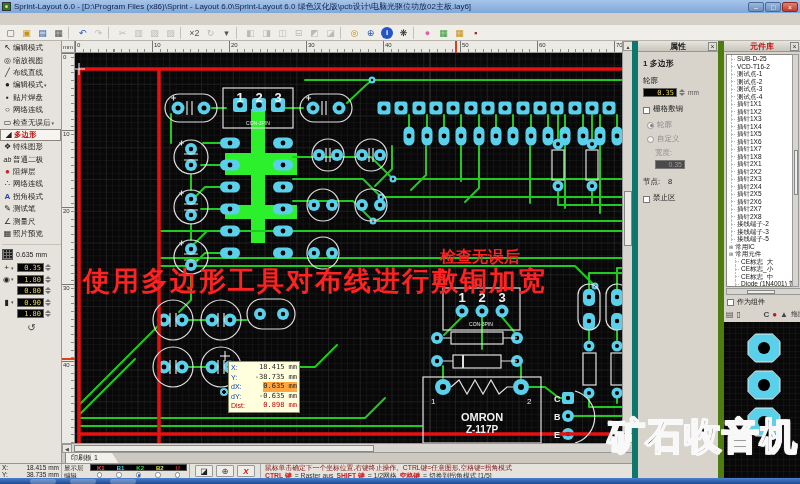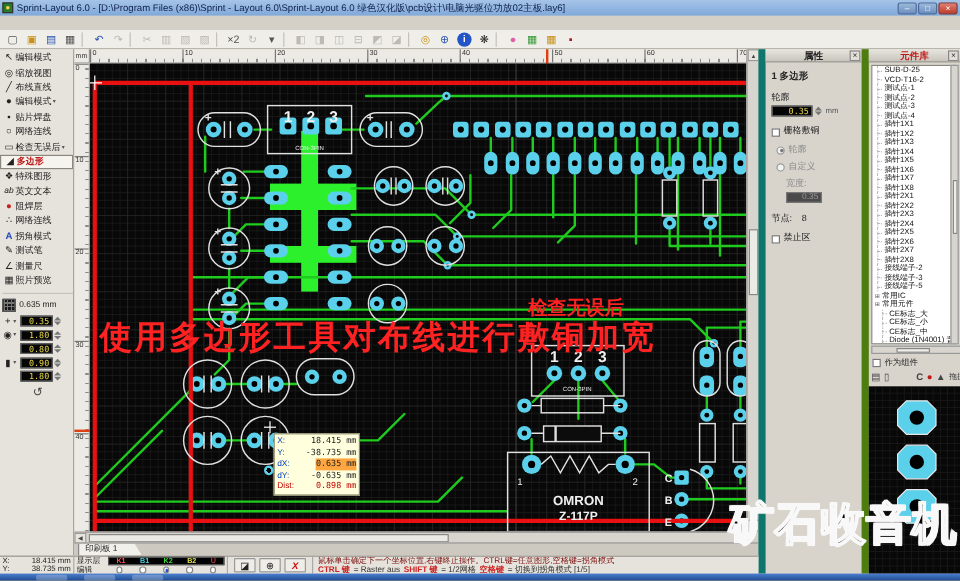--- a/index.html
+++ b/index.html
@@ -276,21 +276,21 @@
         </div>
 
         <div class="tool">
           <span class="tglyph">❖</span>
           <span class="tlabel">特殊图形</span>
           <span class="tcaret"></span>
         </div>
 
         <div class="tool gi-text">
           <span class="tglyph">ab</span>
-          <span class="tlabel">英文文本</span>
+          <span class="tlabel">普通二极</span>
           <span class="tcaret"></span>
         </div>
 
         <div class="tool gi-red">
           <span class="tglyph">●</span>
           <span class="tlabel">阻焊层</span>
           <span class="tcaret"></span>
         </div>
 
         <div class="tool">

